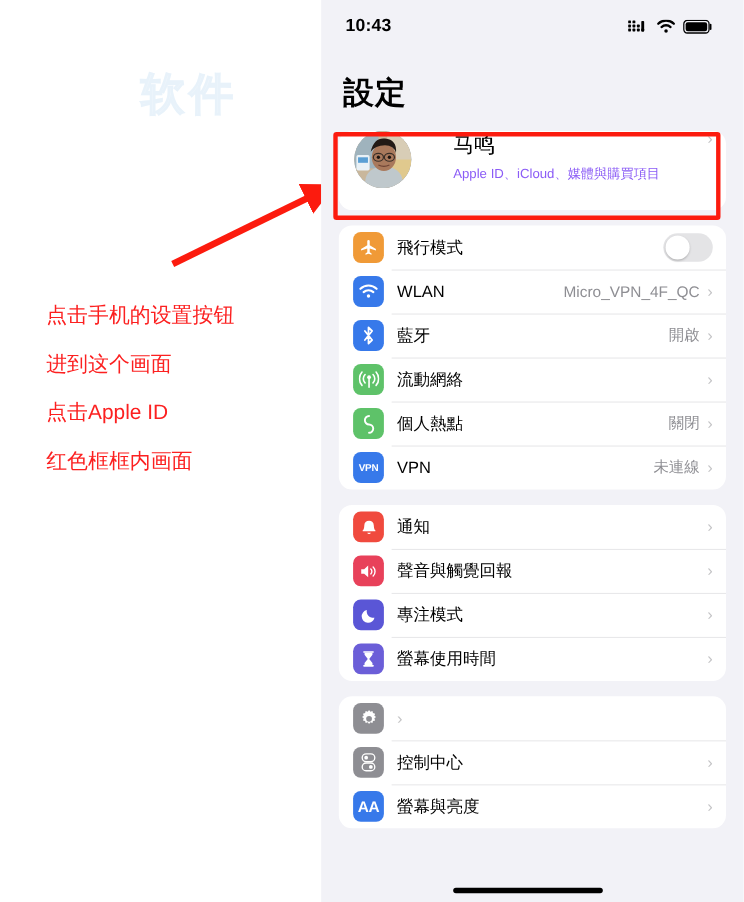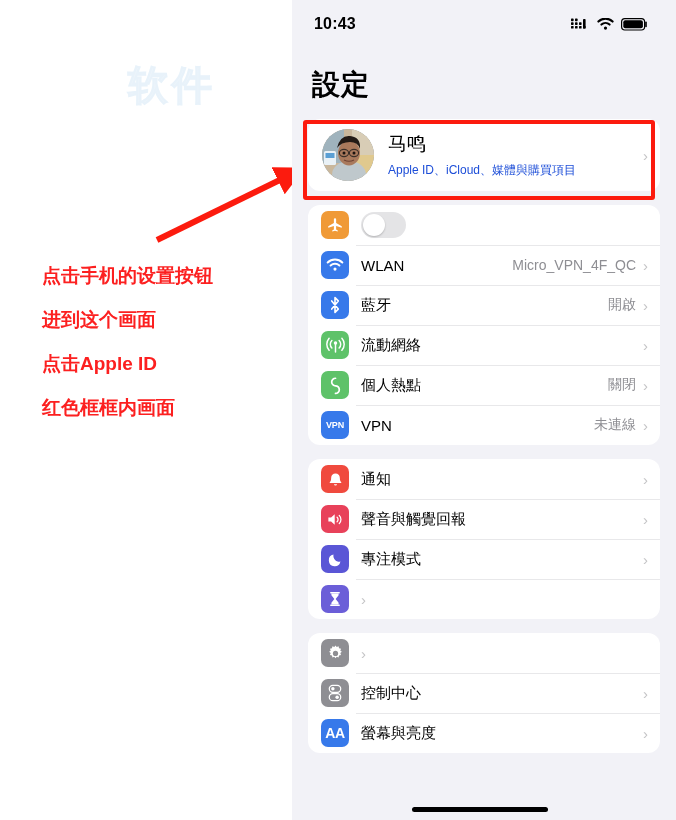--- a/index.html
+++ b/index.html
@@ -34,23 +34,22 @@
     text-shadow: 0 0 1px #eef5fb;
     user-select: none;
   }
   #arrow-svg {
     position: absolute;
     left: 140px; top: 155px;
     width: 170px; height: 100px;
   }
   #annotation-lines {
     position: absolute;
-    left: 42px; top: 266px;
+    left: 42px; top: 278px;
     width: 250px;
-    font-weight: bold;
   }
   .anno-line {
     color: #fc2020;
     font-size: 19px;
     line-height: 1;
     margin-bottom: 25px;
     white-space: nowrap;
   }
 
   
@@ -144,43 +143,43 @@
     flex: 0 0 auto;
     color: #c4c4c6;
     font-size: 15px;
     line-height: 1;
     display: block;
   }
 
   
   #account-row {
     display: flex;
-    align-items: center;
     height: 72px;
     padding: 0 12px 0 14px;
     box-sizing: border-box;
+    gap: 24px;
   }
   #avatar {
     width: 52px; height: 52px;
     border-radius: 50%;
     flex: 0 0 52px;
     margin-right: 14px;
     overflow: hidden;
     position: relative;
     background: #9aa7ad;
   }
   #account-text { flex: 1 1 auto; min-width: 0; }
   #account-name {
     font-size: 19px;
     color: #000;
     margin-bottom: 5px;
   }
   #account-sub {
     font-size: 12px;
-    color: #1d4ed8;
+    color: #8b5cf6;
     white-space: nowrap;
   }
 
   
   .toggle {
     width: 45px; height: 26px;
     border-radius: 13px;
     background: #e4e4e6;
     position: relative;
     flex: 0 0 45px;
@@ -313,20 +312,21 @@
   </div>
 
   <div class="group">
 
     <div class="row">
       <span class="row-icon" style="background:#f09a37">
         <svg class="icon-glyph" width="18" height="18" viewBox="0 0 24 24" fill="#fff">
           <path d="M21 15.5v-1.7l-7.5-4.6V4.4a1.5 1.5 0 0 0-3 0v4.8L3 13.8v1.7l7.5-2.2v4.6l-2.2 1.5v1.3l3.7-1 3.7 1v-1.3l-2.2-1.5v-4.6L21 15.5z"></path>
         </svg>
       </span>
+      <span class="row-label">飛行模式</span>
       <span class="toggle">
         <span class="knob"></span>
       </span>
     </div>
 
     <div class="row">
       <span class="row-icon" style="background:#3779ea">
         <svg class="icon-glyph" width="18" height="18" viewBox="0 0 22 16">
           <g fill="none" stroke="#fff" stroke-linecap="round">
             <path d="M2 5 A 13 13 0 0 1 20 5" stroke-width="2.4"></path>
@@ -427,20 +427,21 @@
     </div>
 
     <div class="row">
       <span class="row-icon" style="background:#6b5ed8">
         <svg class="icon-glyph" width="16" height="18" viewBox="0 0 18 22" fill="#fff">
           <rect x="3" y="2.4" width="12" height="1.9" rx="0.9"></rect>
           <rect x="3" y="17.7" width="12" height="1.9" rx="0.9"></rect>
           <path d="M4.6 4.3h8.8v2.1L9.8 11l3.6 4.6v2.1H4.6v-2.1L8.2 11 4.6 6.4z"></path>
         </svg>
       </span>
+      <span class="row-label">螢幕使用時間</span>
       <span class="chevron">›</span>
     </div>
   </div>
 
   <div class="group">
 
     <div class="row">
       <span class="row-icon" style="background:#8e8e93">
         <svg class="icon-glyph" width="19" height="19" viewBox="0 0 24 24" fill="#fff">
           <path d="M12 1.8l1.5 2 2.4-.9.6 2.5 2.5.6-.9 2.4 2 1.5-2 1.5.9 2.4-2.5.6-.6 2.5-2.4-.9-1.5 2-1.5-2-2.4.9-.6-2.5-2.5-.6.9-2.4-2-1.5 2-1.5-.9-2.4 2.5-.6.6-2.5 2.4.9z"></path>

